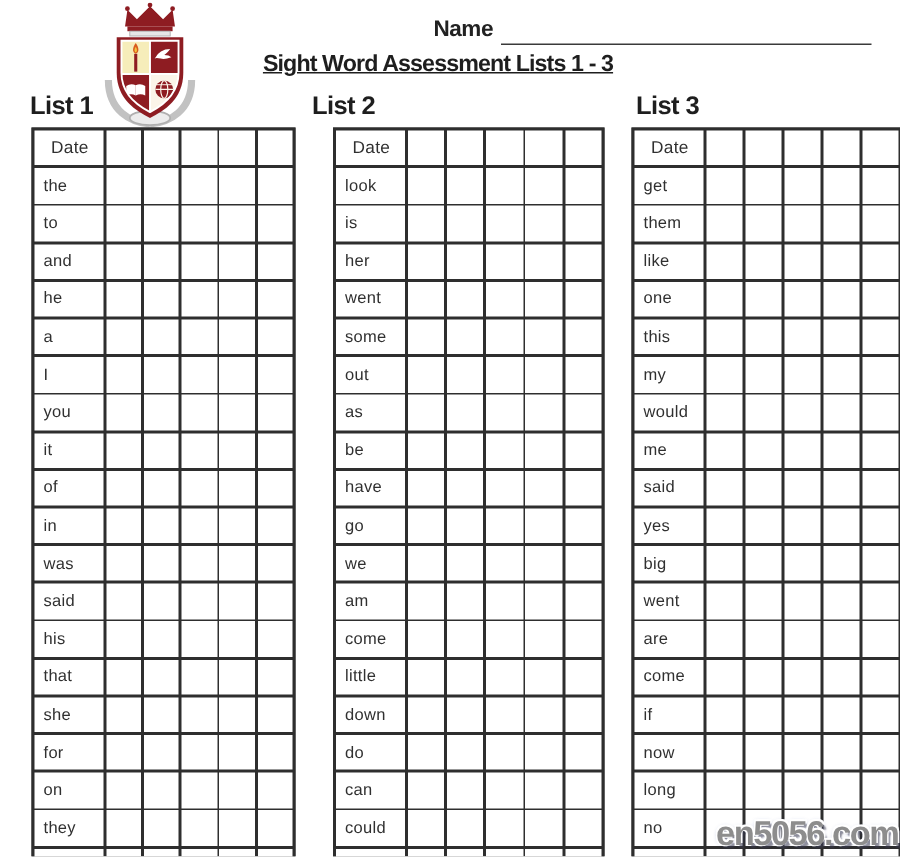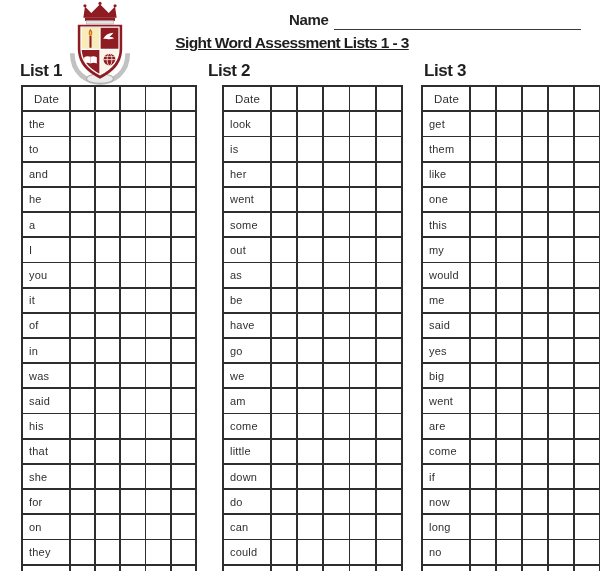--- a/index.html
+++ b/index.html
@@ -460,13 +460,14 @@
       <div class="cell"></div>
       <div class="cell"></div>
       <div class="cell word-cell"></div>
       <div class="cell"></div>
       <div class="cell"></div>
       <div class="cell"></div>
       <div class="cell"></div>
       <div class="cell"></div>
     </div>
 
+  <div class="watermark">en5056.com</div>
 </div>
 
 </body></html>

